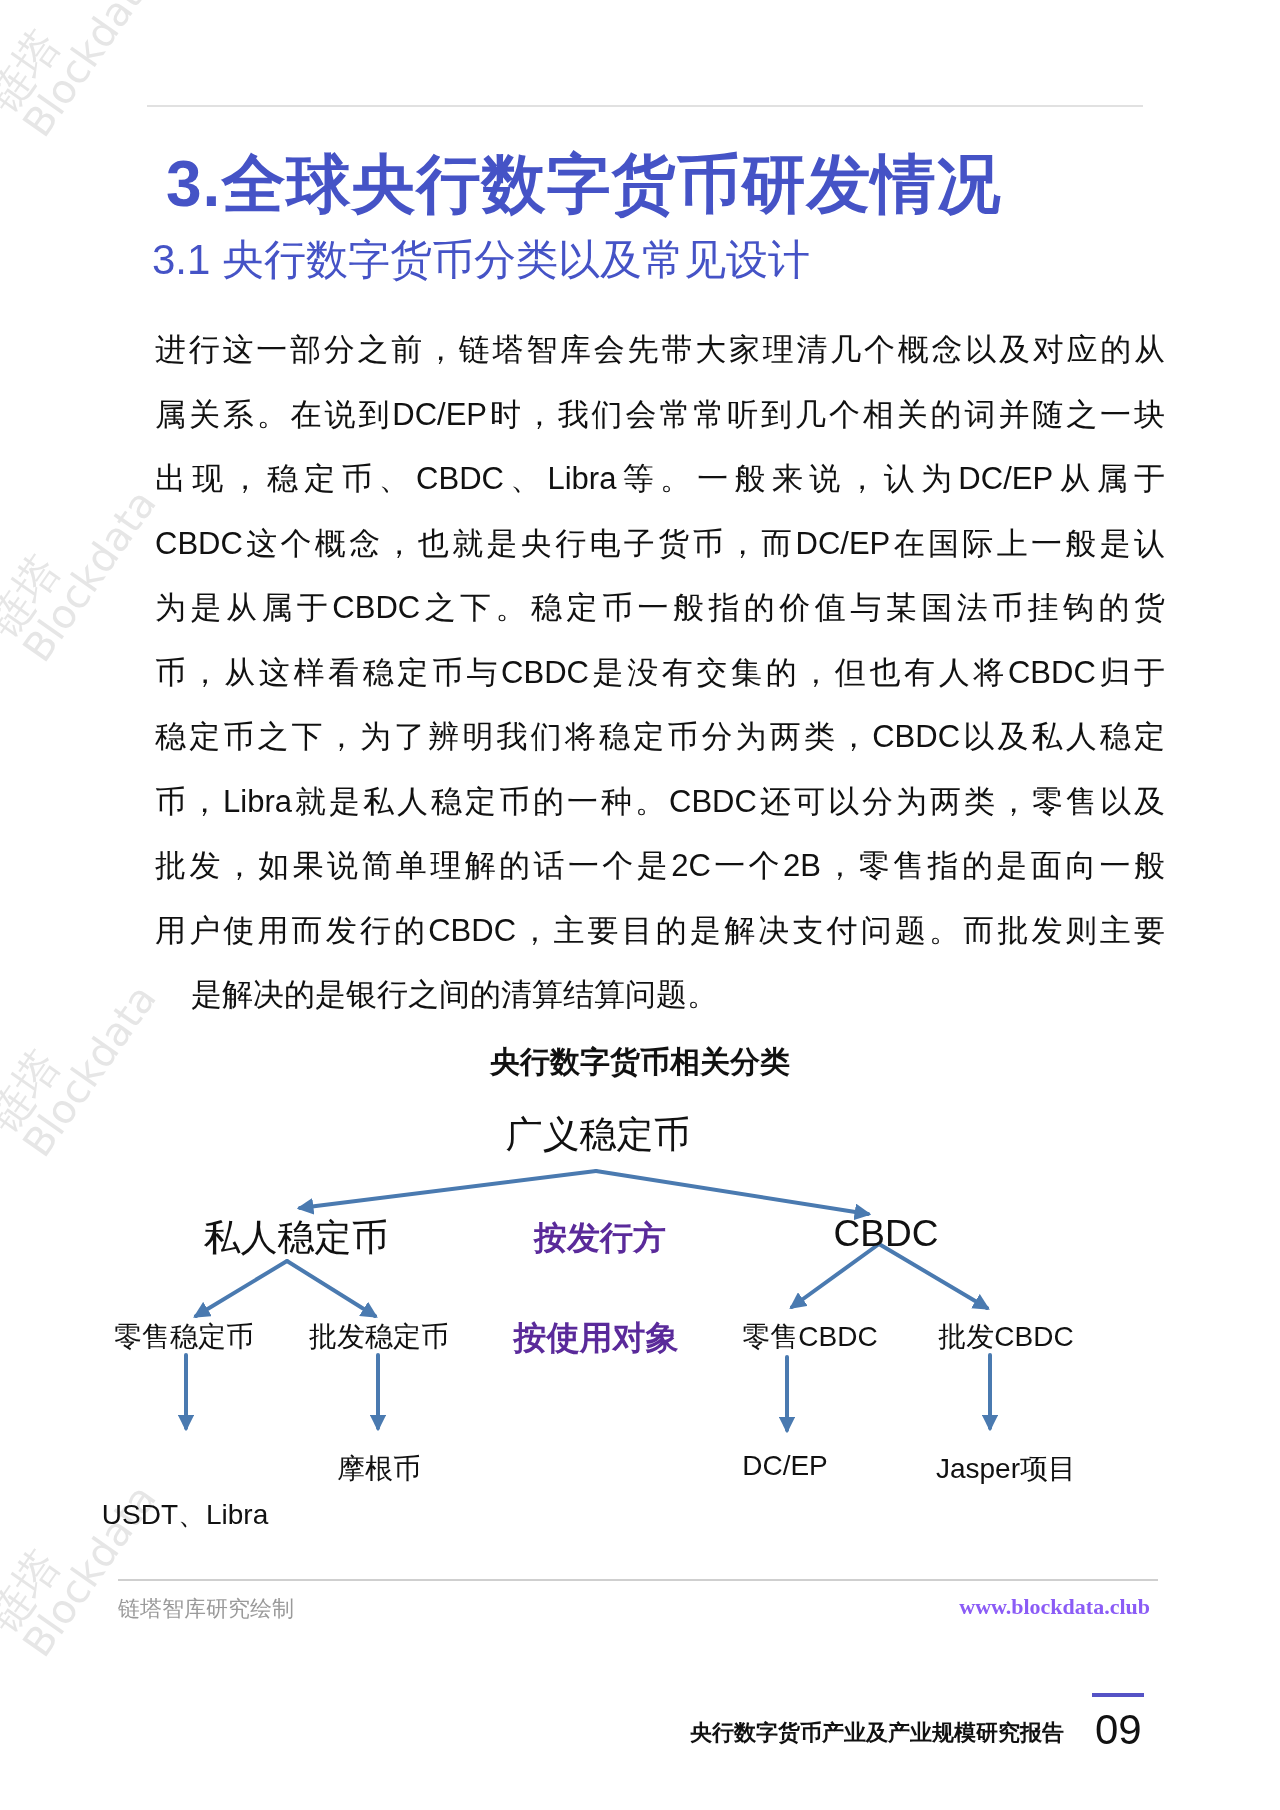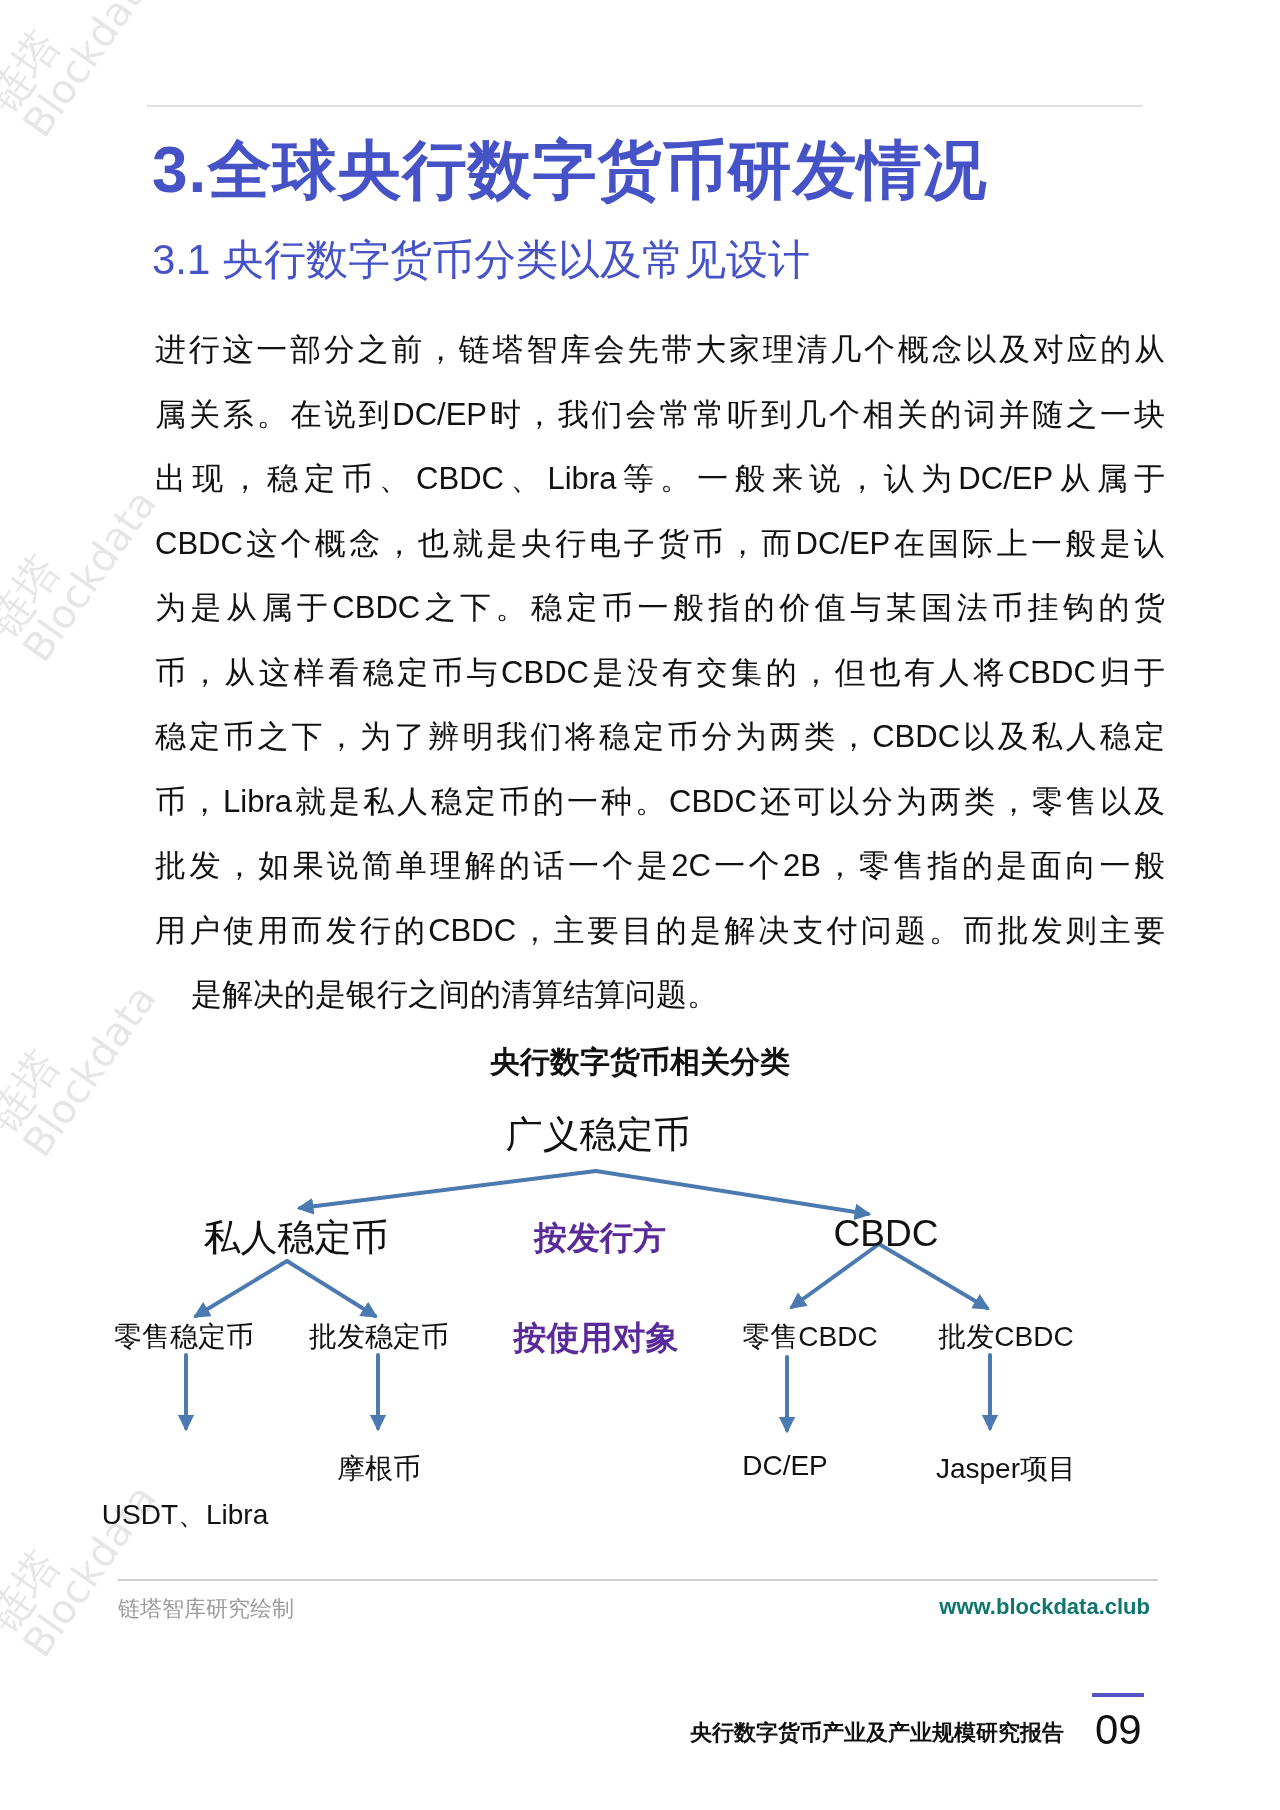--- a/index.html
+++ b/index.html
@@ -132,22 +132,23 @@
       top: 1594px;
       font-size: 22px;
       color: #9a9a9a;
       font-weight: normal;
     }
     .site-url {
       position: absolute;
       right: 130px;
       top: 1594px;
       font-size: 22px;
-      color: #0f766e;
-      font-weight: bold;
+      color: #8b5cf6;
+      font-weight: bold;
+      font-family: Liberation Serif, serif;
     }
     .page-accent {
       position: absolute;
       left: 1092px;
       top: 1693px;
       width: 52px;
       height: 4px;
       background: #5553c6;
     }
     .report-title {
@@ -180,21 +181,21 @@
 <div class="watermark" style="top:1115px;">
   <span class="wm-cn">链塔</span>
   <span class="wm-en">Blockdata</span>
 </div>
 <div class="watermark" style="top:1615px;">
   <span class="wm-cn">链塔</span>
   <span class="wm-en">Blockdata</span>
 </div>
 
 <div class="top-rule"></div>
-<h1 class="chapter-title" style="margin:2px;">3.全球央行数字货币研发情况</h1>
+<h1 class="chapter-title" style="margin:16px;">3.全球央行数字货币研发情况</h1>
 <h2 class="section-title" style="margin:0;font-weight:normal;text-align:right;">3.1 央行数字货币分类以及常见设计</h2>
 
 <div class="body-text">
   <span class="body-line">进行这一部分之前，链塔智库会先带大家理清几个概念以及对应的从</span>
   <span class="body-line">属关系。在说到DC/EP时，我们会常常听到几个相关的词并随之一块</span>
   <span class="body-line">出现，稳定币、CBDC、Libra等。一般来说，认为DC/EP从属于</span>
   <span class="body-line">CBDC这个概念，也就是央行电子货币，而DC/EP在国际上一般是认</span>
   <span class="body-line">为是从属于CBDC之下。稳定币一般指的价值与某国法币挂钩的货</span>
   <span class="body-line">币，从这样看稳定币与CBDC是没有交集的，但也有人将CBDC归于</span>
   <span class="body-line">稳定币之下，为了辨明我们将稳定币分为两类，CBDC以及私人稳定</span>

